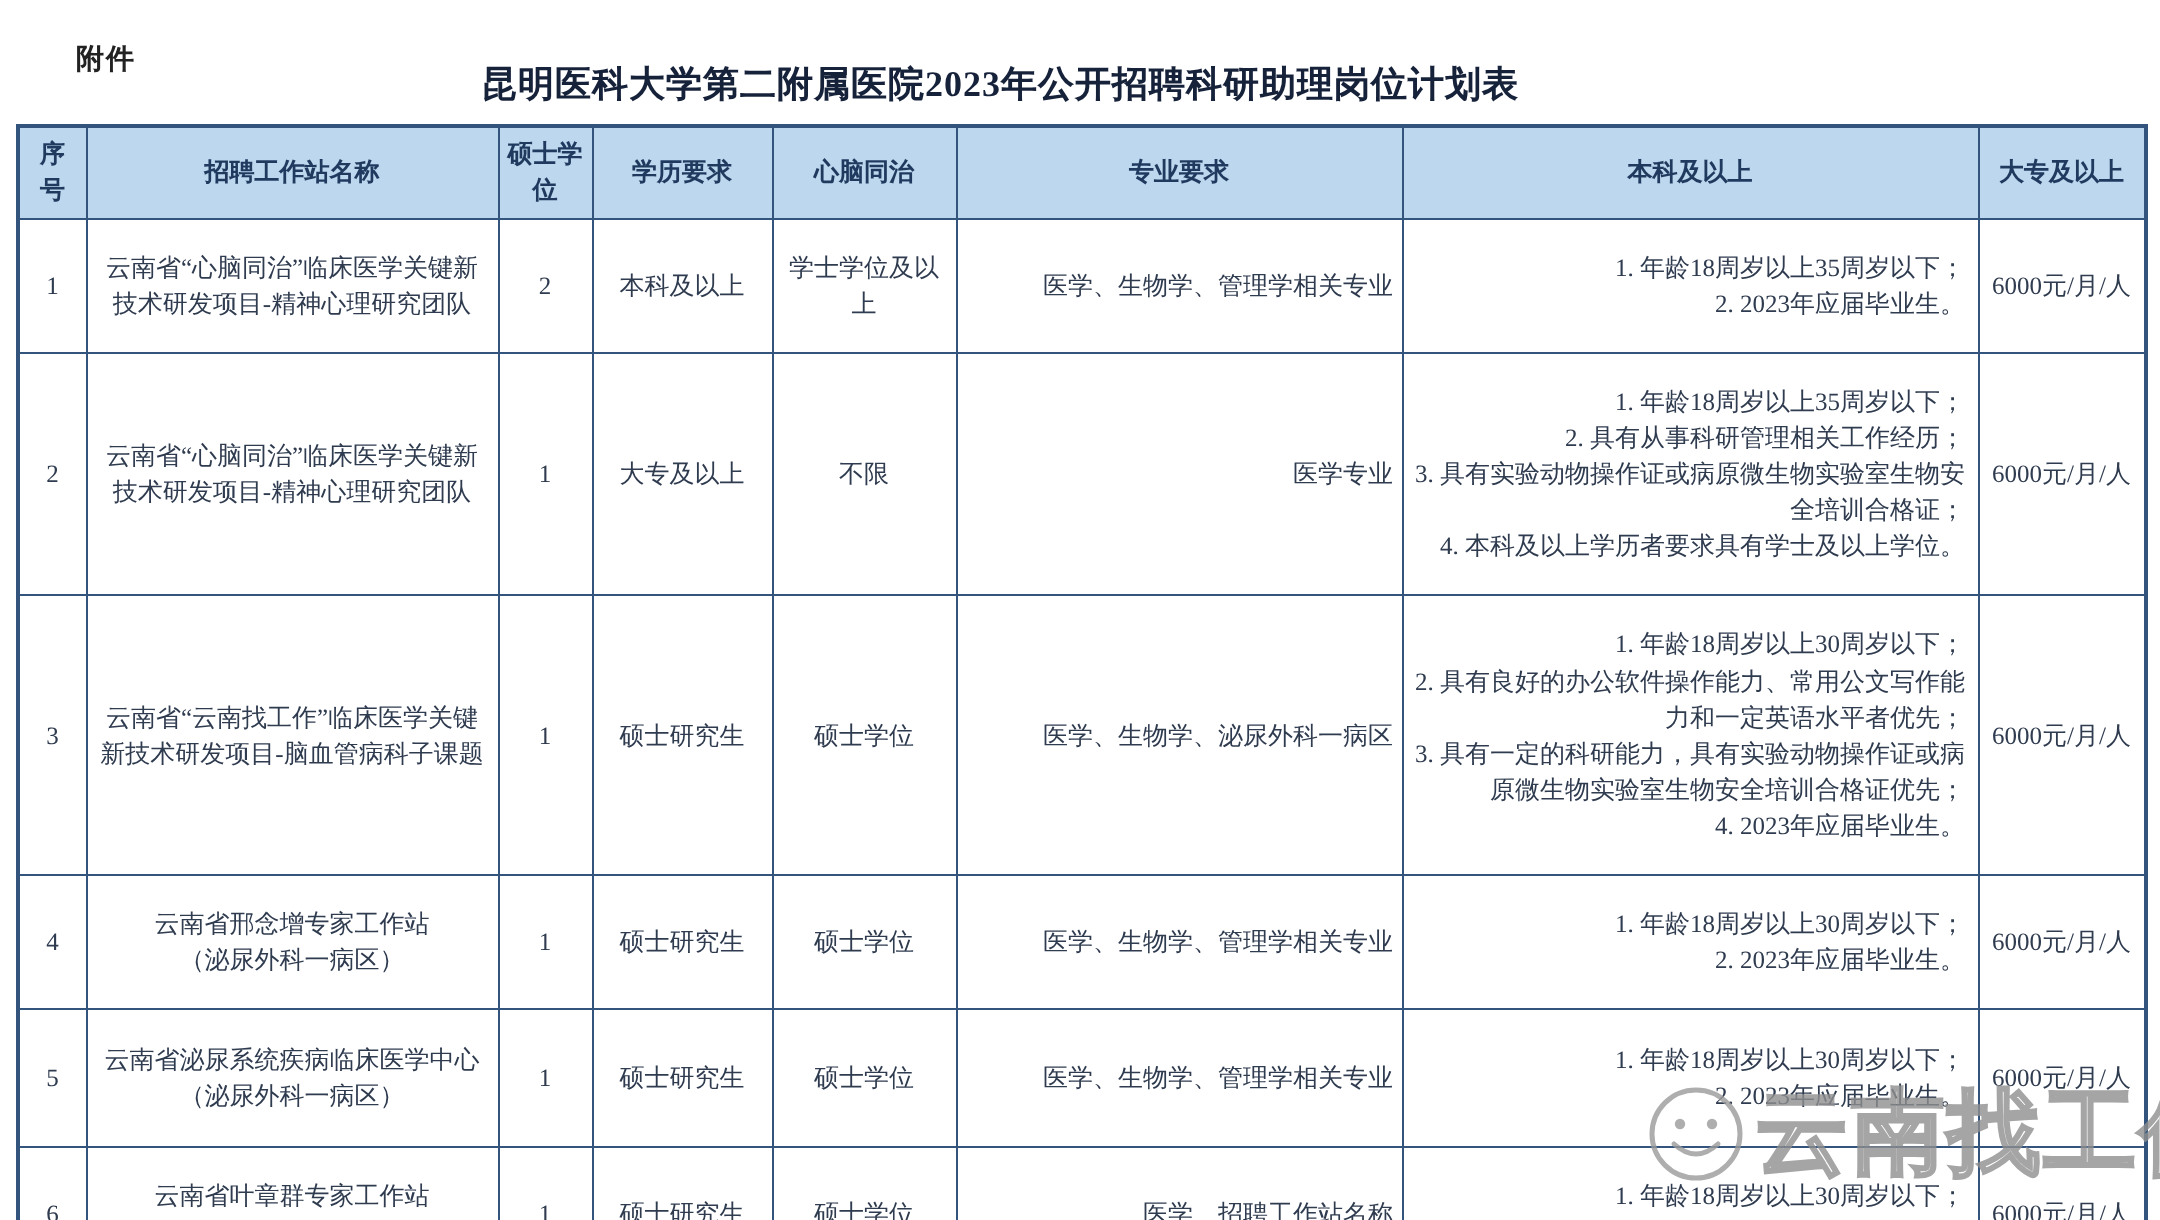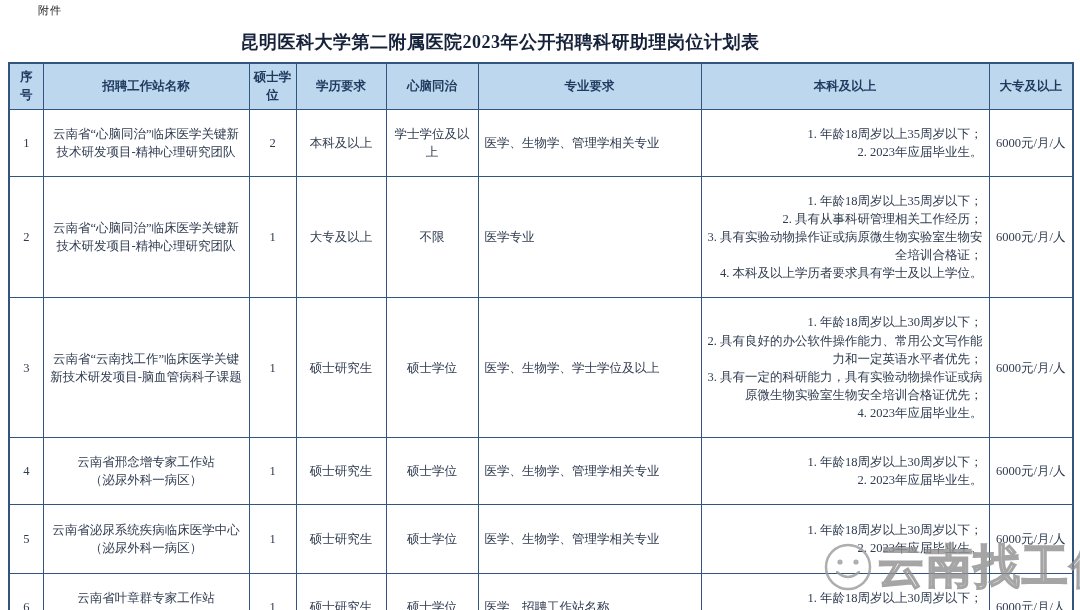--- a/index.html
+++ b/index.html
@@ -12,22 +12,22 @@
   }
   *{box-sizing:border-box;}
   html,body{margin:0;padding:0;}
   body{
     width:1080px;height:610px;overflow:hidden;background:#ffffff;
     font-family:"Liberation Serif","DejaVu Serif",serif;
     color:var(--body-text);
     position:relative;
   }
   .attachment{
-    position:absolute;left:38px;top:3px;
-    font-size:11px;font-weight:normal;color:#222;
+    position:absolute;left:38px;top:21px;
+    font-size:14px;font-weight:bold;color:#222;
     letter-spacing:1px;
   }
   .title{
     position:absolute;left:0;top:30px;width:1000px;
     text-align:center;font-size:18px;font-weight:bold;
     color:var(--title-text);letter-spacing:0.5px;
   }
   table.plan-table{
     position:absolute;left:8px;top:62px;width:1064px;
     border-collapse:collapse;table-layout:fixed;
@@ -39,21 +39,21 @@
     padding:2px 4px;vertical-align:middle;
     overflow:hidden;
   }
   .plan-table thead tr{height:46px;}
   .plan-table th{
     background:var(--header-bg);
     color:var(--header-text);
     font-weight:bold;text-align:center;
   }
   .plan-table td{text-align:center;white-space:pre-line;}
-  td.c-major{text-align:left;padding-left:6px;}
+  td.c-major{text-align:right;padding-left:6px;}
   td.c-other{text-align:right;padding:15px 6px;}
   
   .plan-table tbody tr:nth-child(1){height:55px;}
   .plan-table tbody tr:nth-child(2){height:74px;}
   .plan-table tbody tr:nth-child(3){height:99px;}
   .plan-table tbody tr:nth-child(4){height:61px;}
   .plan-table tbody tr:nth-child(5){height:69px;}
   .plan-table tbody tr:nth-child(6){height:55px;}
   .plan-table tbody tr:nth-child(7){height:81px;}
   .watermark{
@@ -126,21 +126,21 @@
 4. 本科及以上学历者要求具有学士及以上学位。</td>
     <td class="c-fee">6000元/月/人</td>
   </tr>
 
   <tr>
     <td class="c-no">3</td>
     <td class="c-station">云南省“云南找工作”临床医学关键新技术研发项目-脑血管病科子课题</td>
     <td class="c-count">1</td>
     <td class="c-edu">硕士研究生</td>
     <td class="c-degree">硕士学位</td>
-    <td class="c-major">医学、生物学、学士学位及以上</td>
+    <td class="c-major">医学、生物学、泌尿外科一病区</td>
     <td class="c-other">1. 年龄18周岁以上30周岁以下；
 2. 具有良好的办公软件操作能力、常用公文写作能力和一定英语水平者优先；
 3. 具有一定的科研能力，具有实验动物操作证或病原微生物实验室生物安全培训合格证优先；
 4. 2023年应届毕业生。</td>
     <td class="c-fee">6000元/月/人</td>
   </tr>
 
   <tr>
     <td class="c-no">4</td>
     <td class="c-station">云南省邢念增专家工作站

